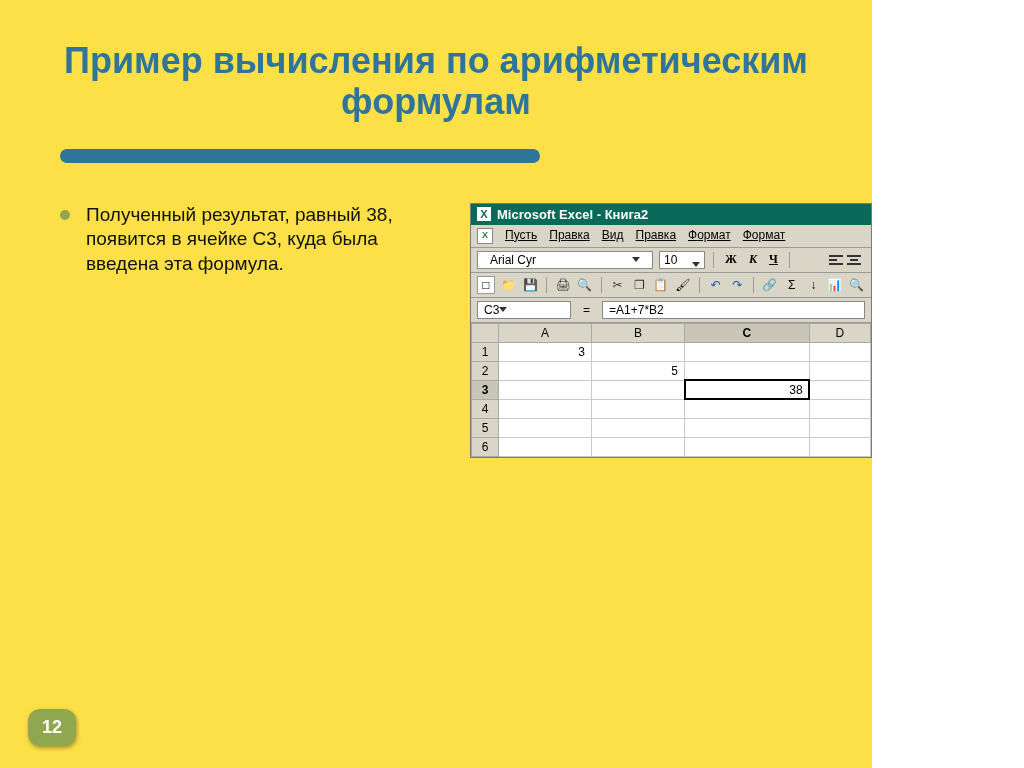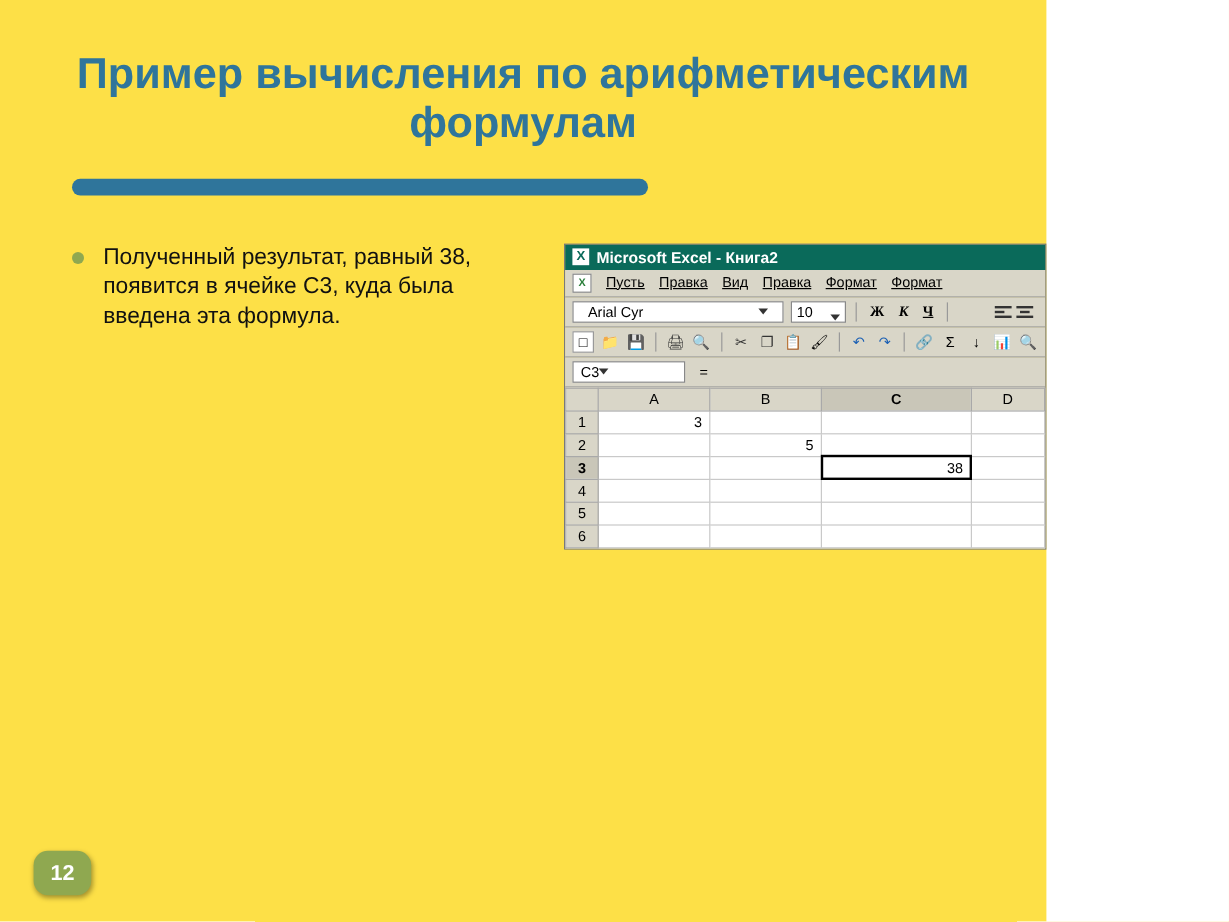--- a/index.html
+++ b/index.html
@@ -353,20 +353,21 @@
         <span class="tb-ico" style="color:#c0392b">📊</span>
         <span class="tb-ico tb-zoom">🔍</span>
       </div>
 
       <div class="xl-formula">
         <div class="name-box">
           <span>C3</span>
           <span class="drop-tri"></span>
         </div>
         <span class="eq">=</span>
+        <div class="formula-val">=A1+7*B2</div>
       </div>
 
       <table class="xl-grid">
         <tbody>
             <tr>
           <th class="rowhdr"></th>
           <th>A</th>
           <th>B</th>
           <th class="sel">C</th>
           <th>D</th>

